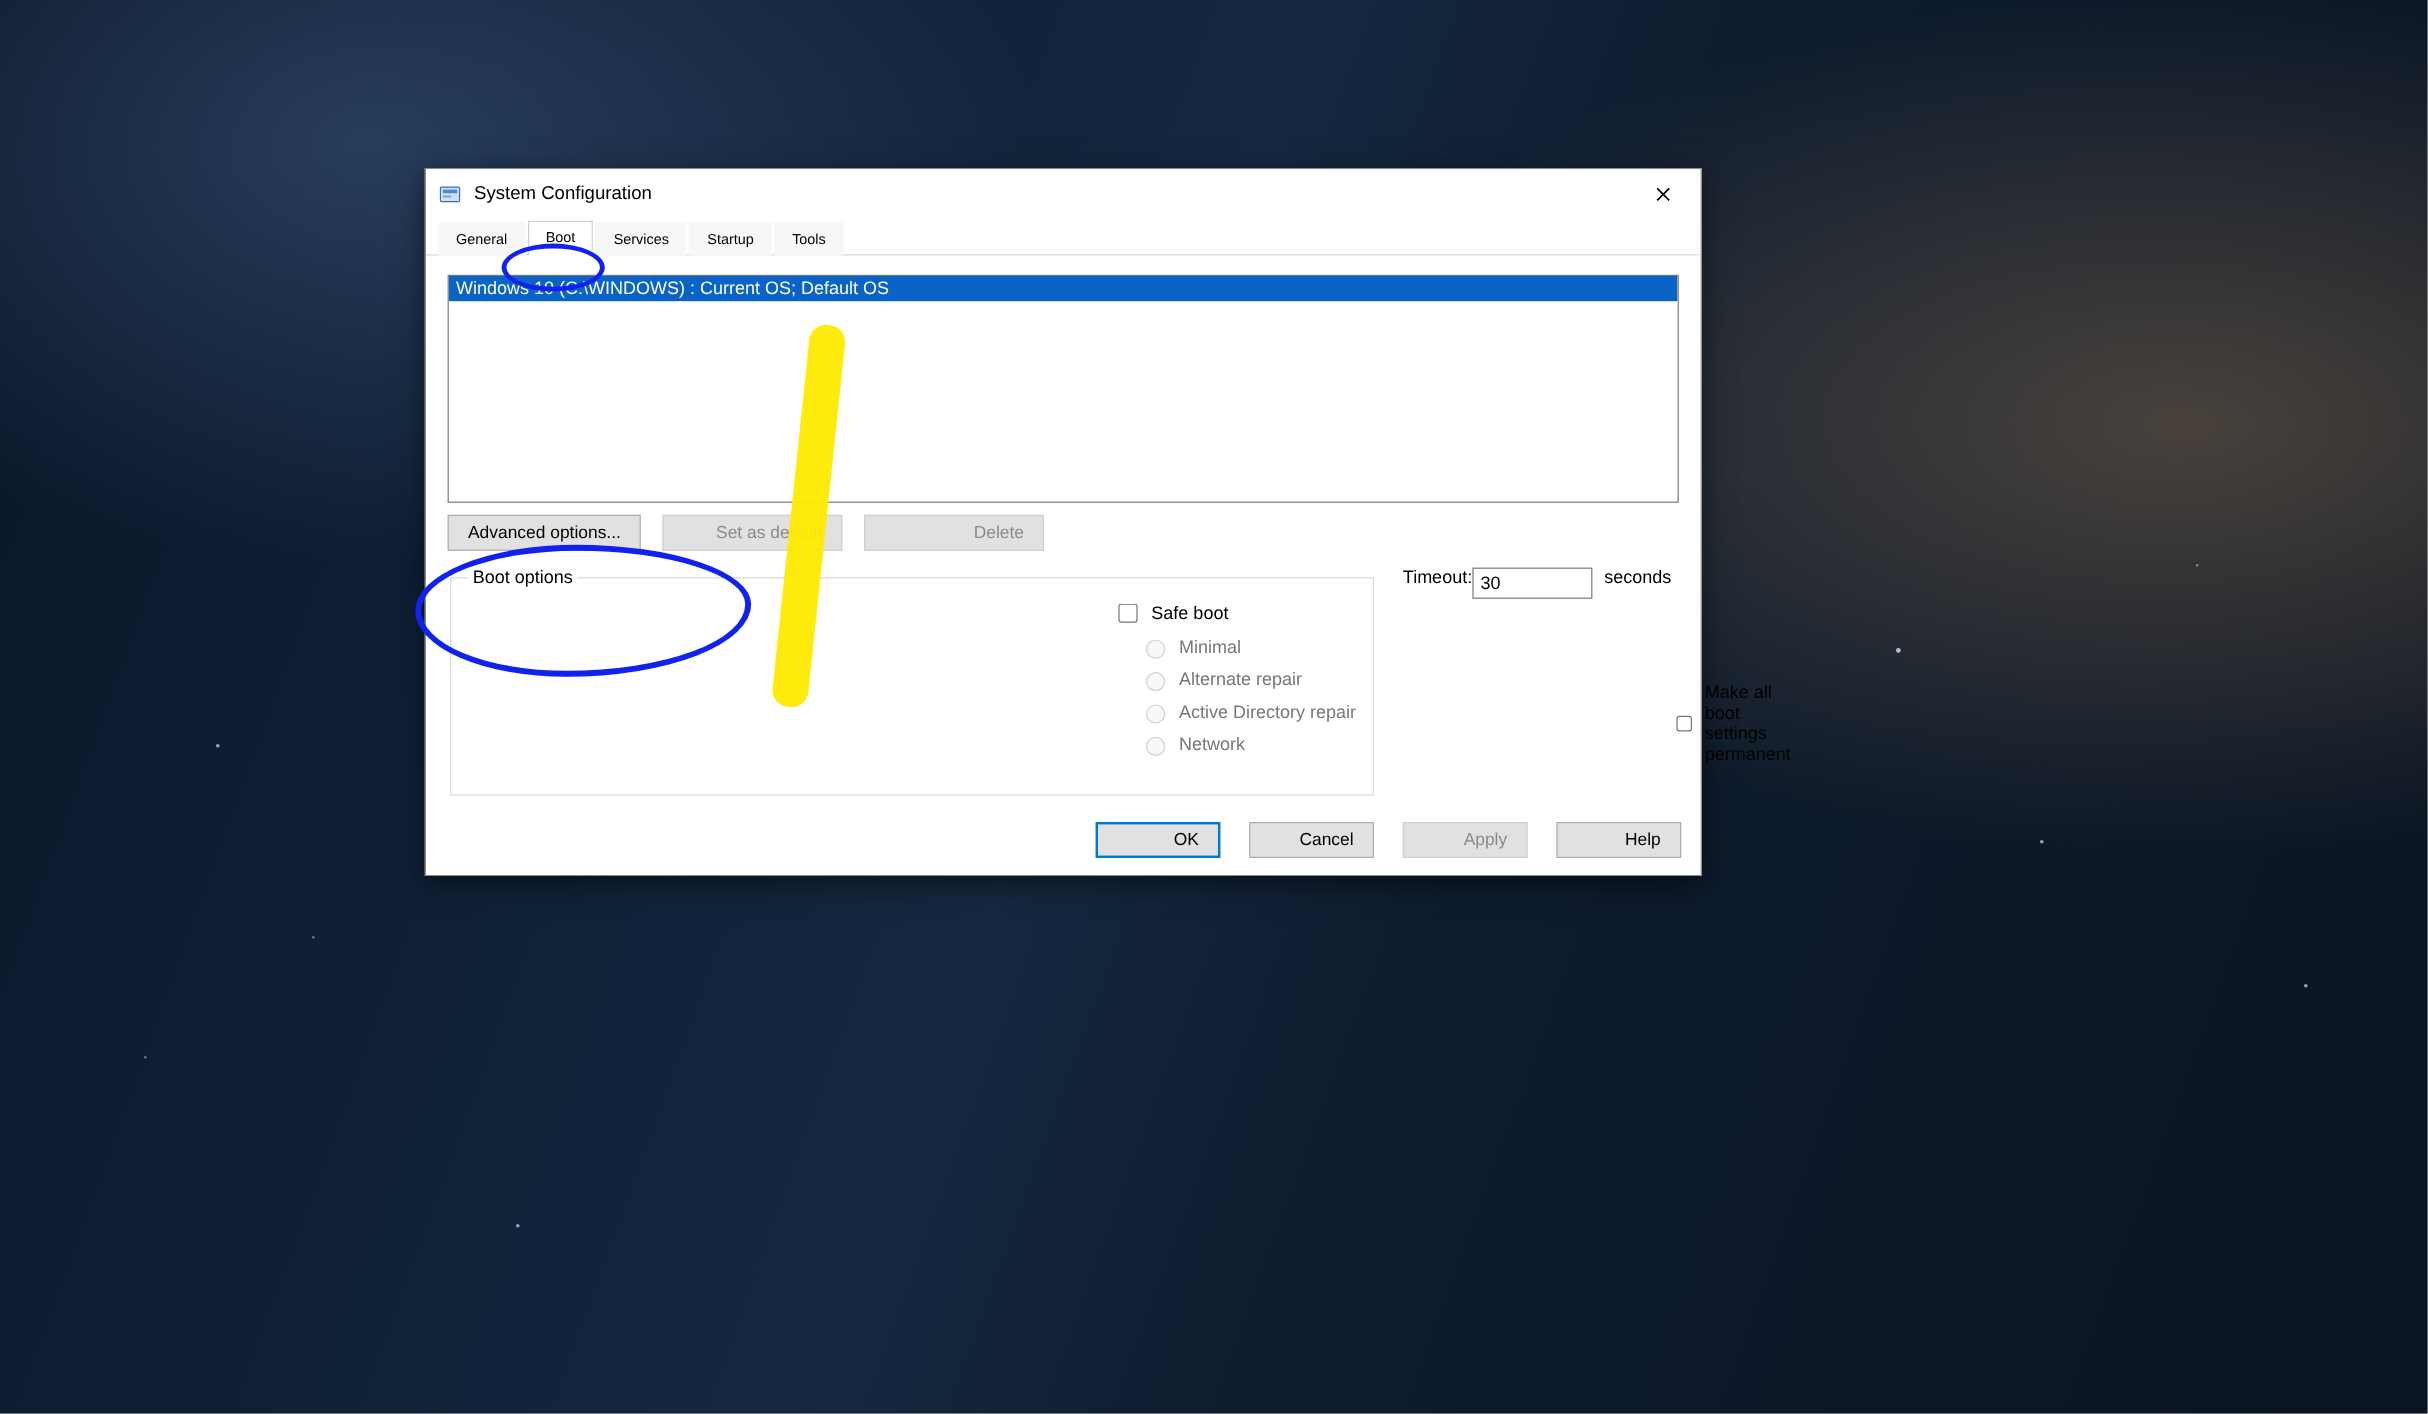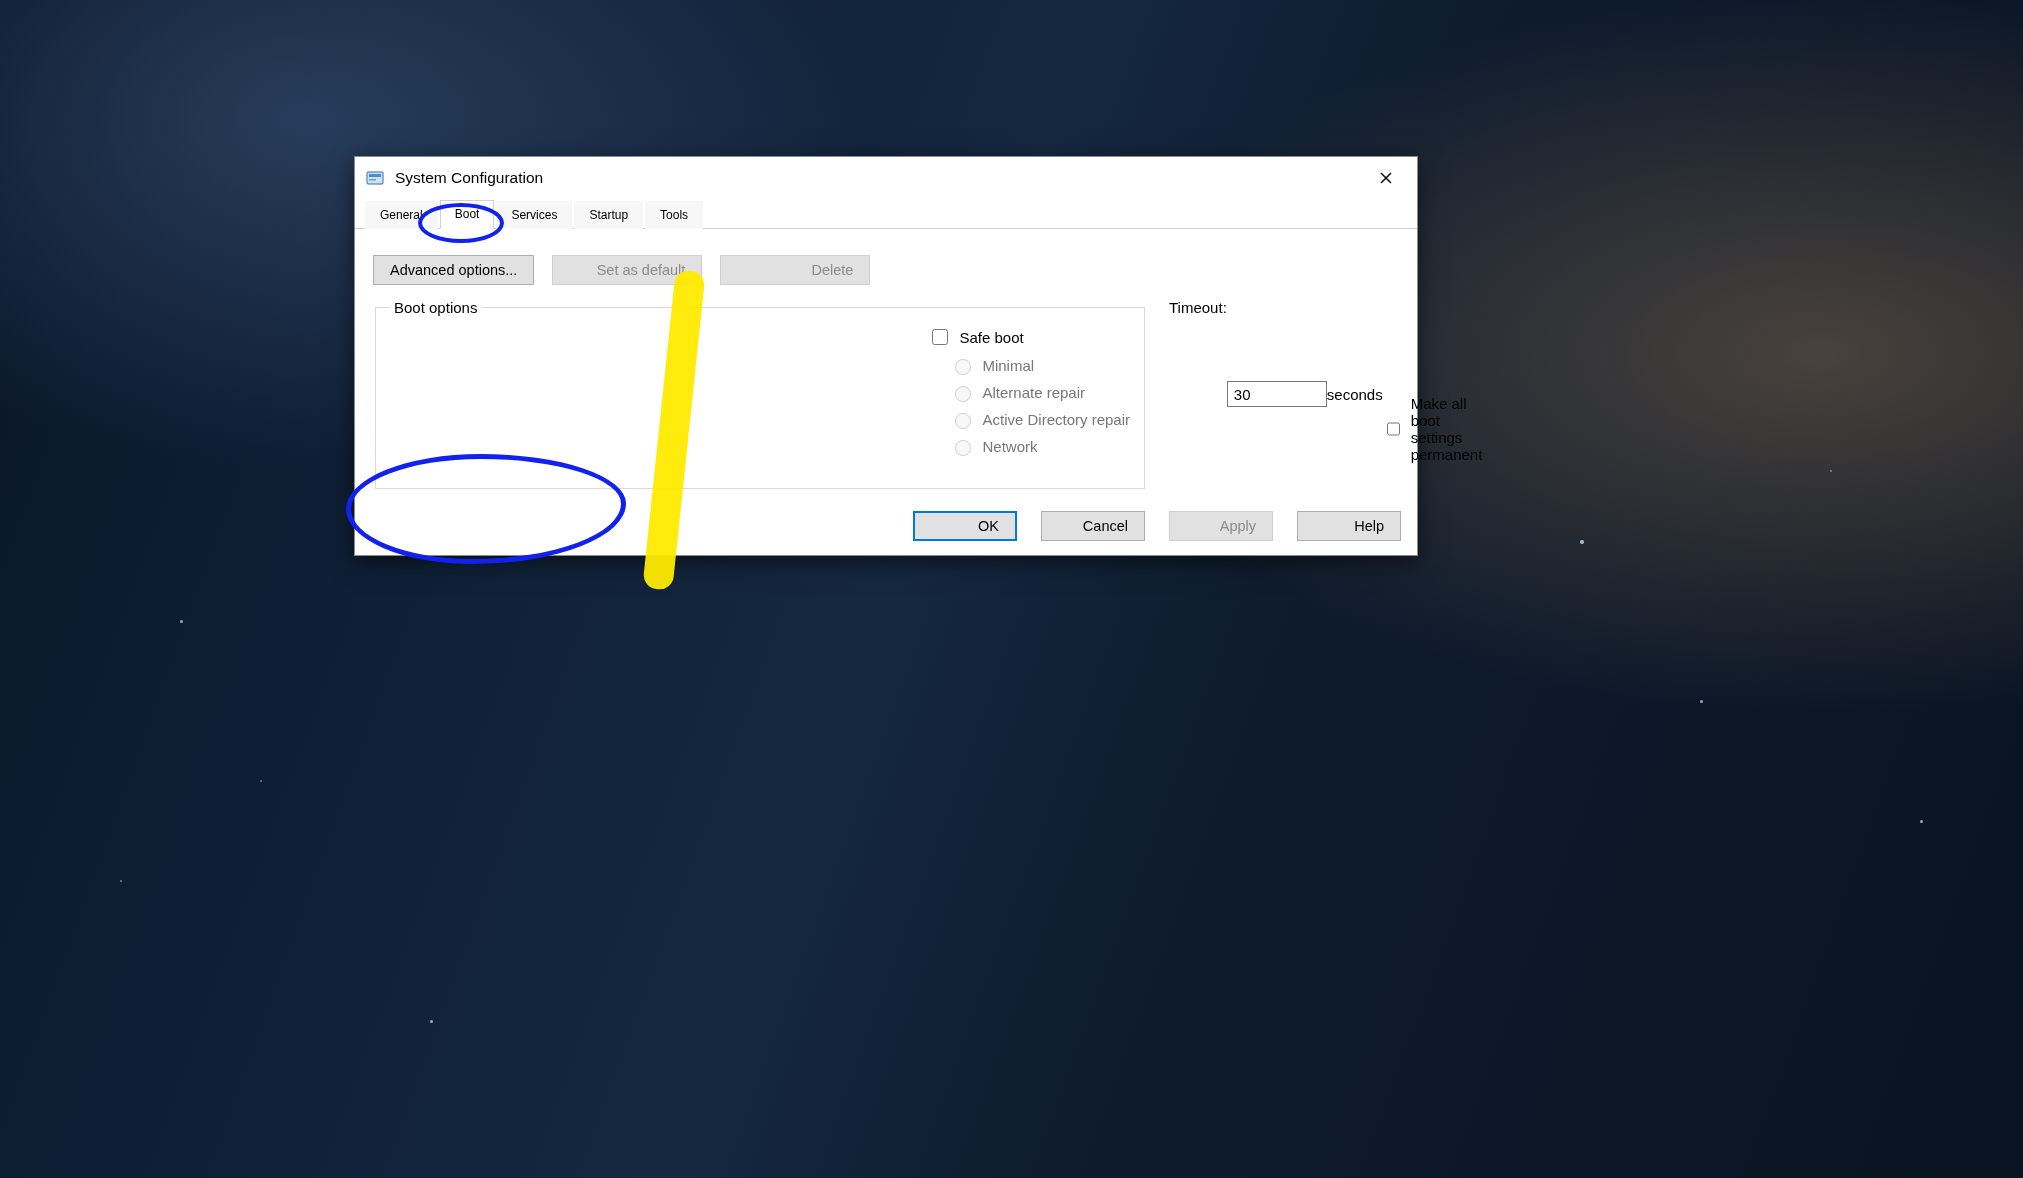--- a/index.html
+++ b/index.html
@@ -30,21 +30,21 @@
     position:absolute; border:5px solid #1122ee; border-radius:48% 52% 55% 45% / 50% 45% 55% 50%;
     background:transparent; pointer-events:none;
   }
   .anno-yellow {
     position:absolute; background:#ffeb00; border-radius:14px; transform:rotate(6deg);
     pointer-events:none; opacity:.95;
   }
 
   .dialog {
     position:absolute;
-    left: 354px; top: 156px;
+    left: 354px; top: 140px;
     width: 1064px;
     background:#ffffff;
     border:1px solid #8a8a8a;
     box-shadow: 0 6px 22px rgba(0,0,0,.55);
   }
   .titlebar {
     display:flex; align-items:center;
     height:42px; padding:0 8px 0 10px;
     background:#ffffff;
   }
@@ -124,21 +124,21 @@
   fieldset.boot-opts legend { padding:0 4px; font-size:15px; }
   .opts-grid { display:flex; gap:92px;justify-content:flex-end; }
   .col { display:flex; flex-direction:column; gap:8px; }
   label.chk, label.rad { display:flex; align-items:center; gap:8px; font-size:15px; }
   label.rad { margin-left:22px; color:#777; }
   label.rad input[type=radio] { accent-color:#888; }
   input[type=checkbox], input[type=radio] { width:16px; height:16px; }
 
   .side-col { width:230px; display:flex; flex-direction:row; }
   .side-col .lab { font-size:15px; margin-bottom:4px; }
-  .timeout-row { display:flex; align-items:center; }
+  .timeout-row { display:flex; gap:10px; }
   .timeout-row input {
     width:100px; height:26px; padding:2px 6px; font-size:15px;
     border:1px solid #7a7a7a;
   }
 
   .side-col .perm { margin-top:70px; }
 
   .dlg-buttons {
     display:flex; justify-content:flex-end; gap:24px;
     padding:10px 16px 14px;
@@ -182,20 +182,23 @@
   <div class="tabs">
     <div class="tab">General</div>
     <div class="tab active">Boot</div>
     <div class="tab">Services</div>
     <div class="tab">Startup</div>
     <div class="tab">Tools</div>
   </div>
 
   <div class="tab-body">
 
+    <div class="os-list">
+      <div class="os-item">Windows 10 (C:\WINDOWS) : Current OS; Default OS</div>
+    </div>
 
     <div class="btn-row">
       <button class="winbtn">Advanced options...</button>
       <button class="winbtn disabled" disabled="">Set as default</button>
       <button class="winbtn disabled" disabled="">Delete</button>
     </div>
 
     <div class="panel-row">
       <fieldset class="boot-opts">
         <legend>Boot options</legend>

